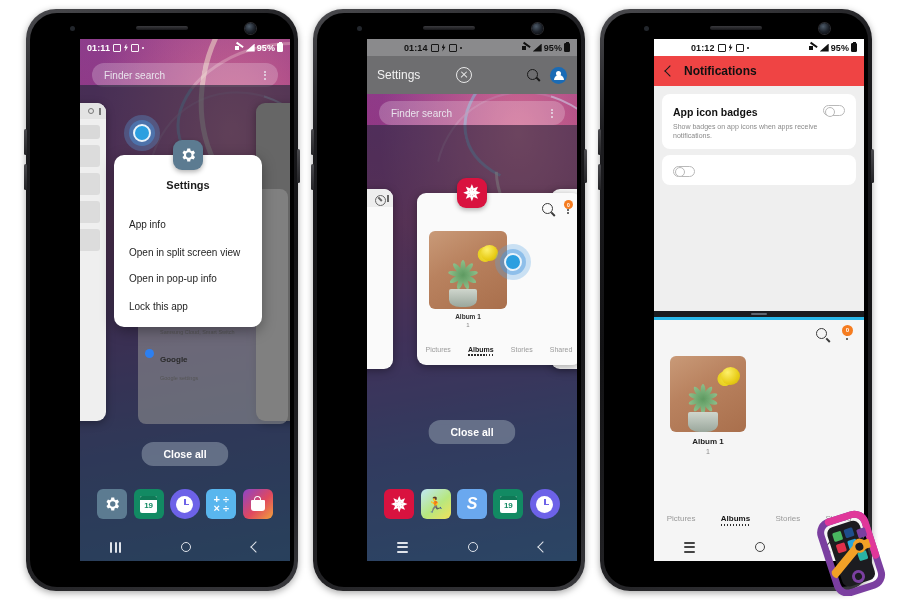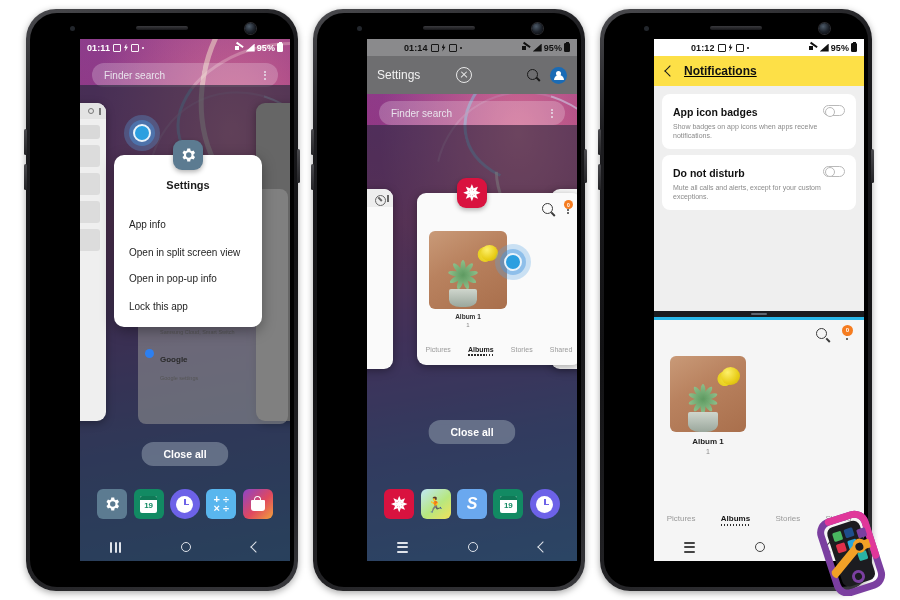--- a/index.html
+++ b/index.html
@@ -583,42 +583,38 @@
         </div>
         <div class="sb-right">
           <span class="mute"></span>
           <span class="sig"></span>
           <span>95%</span>
           <span class="batt"></span>
         </div>
       </div>
 
       <div class="p3top" style="top:17px;height:255px;background:#efefef;">
-        <div style="background:#fde047;text-decoration:underline;">
+        <div style="background:#ef4444;">
           <div class="nheader">
             <span class="nback"></span>
             <span class="ntitle">Notifications</span>
           </div>
         </div>
 
         <div style="height:8px;"></div>
 
         <div class="ncard">
           <span style="flex:1;">
             <span class="tt">App icon badges</span>
             <span class="ss" style="display:block;">Show badges on app icons when apps receive notifications.</span>
           </span>
           <span class="toggle"></span>
         </div>
 
         <div class="ncard">
-          <span style="flex:1;">
-            <span class="tt">Do not disturb</span>
-            <span class="ss" style="display:block;">Mute all calls and alerts, except for your custom exceptions.</span>
-          </span>
           <span class="toggle"></span>
         </div>
 
 
       </div>
 
       <div class="divider-handle" style="top:272px;">
             <i></i>
           </div>
       <div class="accentline" style="top:278px;"></div>

